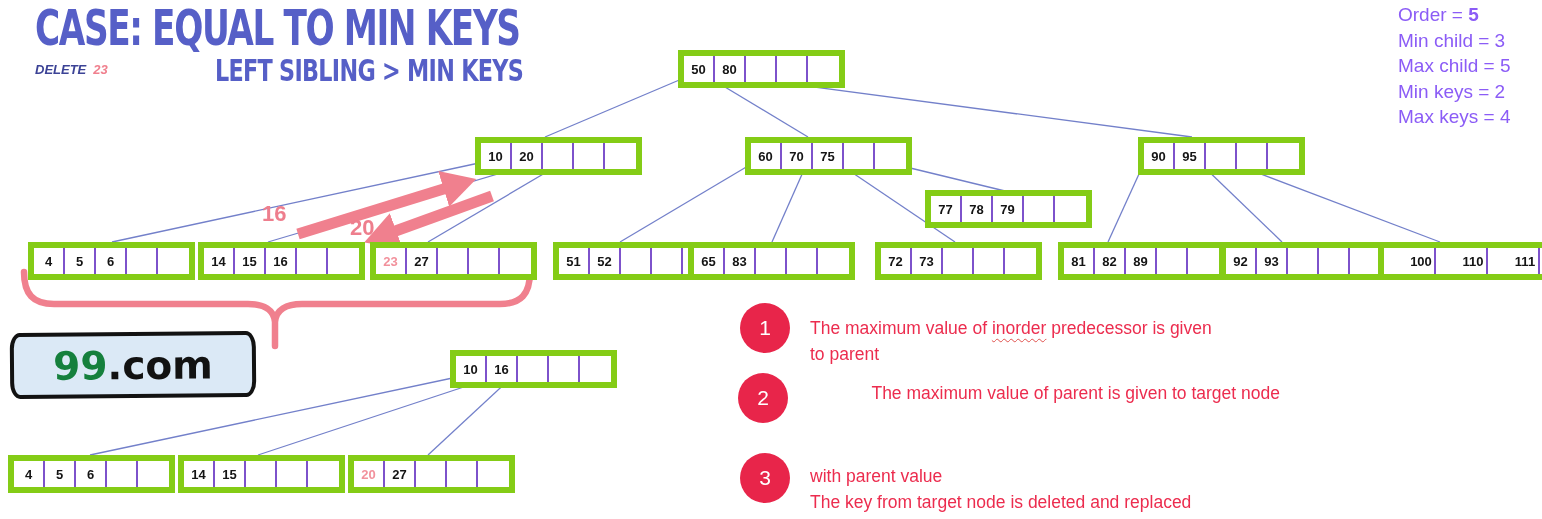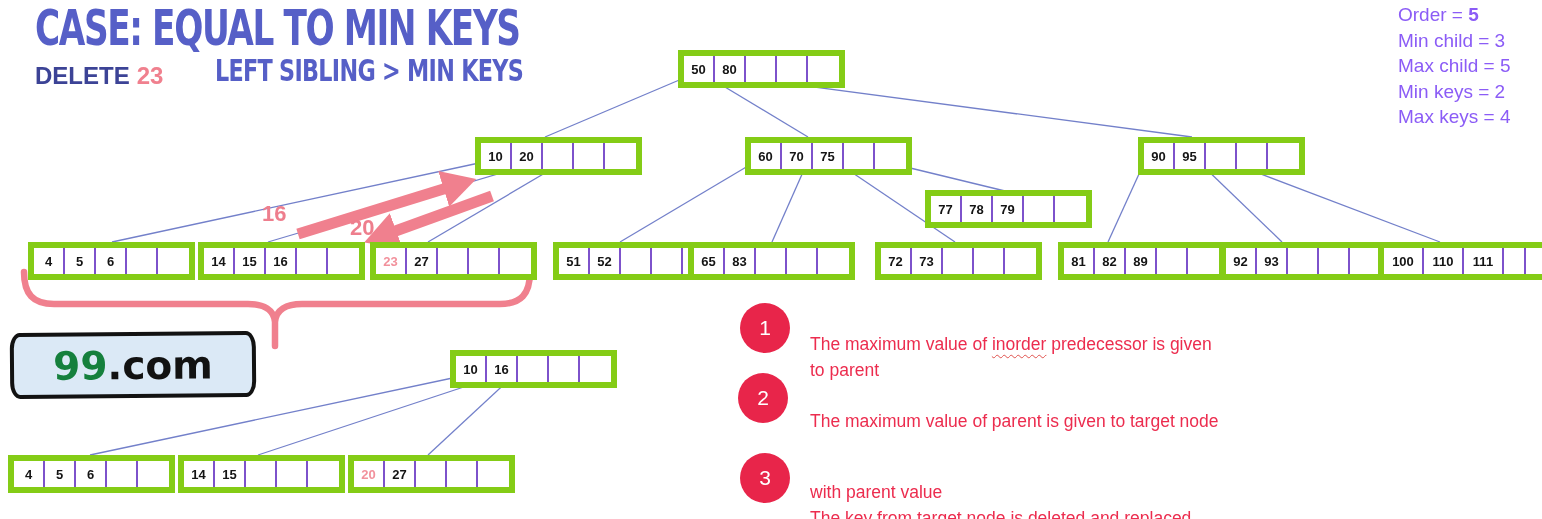--- a/index.html
+++ b/index.html
@@ -7,37 +7,37 @@
          font-family:"Liberation Sans",sans-serif;padding-left:16px;}
   svg.overlay{position:absolute;left:0;top:0;z-index:1;}
 
   
   .title{position:absolute;left:35px;top:0px;font-family:"DejaVu Sans",sans-serif;
          font-weight:700;font-size:49px;color:#565fc7;letter-spacing:-2px;
          transform:scaleX(.70);transform-origin:0 0;white-space:nowrap;z-index:3;}
   .subtitle{position:absolute;left:215px;top:52px;font-family:"DejaVu Sans",sans-serif;
          font-weight:700;font-size:31px;color:#565fc7;letter-spacing:-1px;
          transform:scaleX(.72);transform-origin:0 0;white-space:nowrap;z-index:3;}
-  .delete-line{position:absolute;left:35px;top:62px;font-weight:700;font-size:24px;
-         color:#3c4396;z-index:3;white-space:nowrap;}
+  .delete-line{position:absolute;left:35px;top:62px;font-weight:700;font-size:13px;
+         color:#3c4396;z-index:3;white-space:nowrap;font-style:italic;}
   .delete-line .pink-val{color:#f0808e;margin-left:7px;}
 
   
   .info{position:absolute;left:1398px;top:2px;font-size:19px;color:#8b5cf6;
         line-height:25.5px;z-index:3;white-space:nowrap;}
   .info b{font-weight:700;}
 
   
   .bnode{position:absolute;display:flex;height:26px;border:6px solid #84cc16;
          background:#fff;box-sizing:content-box;z-index:2;}
   .bnode .cell{width:31px;box-sizing:border-box;border-right:2px solid #7d52cb;
          display:flex;align-items:center;justify-content:center;
          font-weight:700;font-size:13px;color:#141414;}
   .bnode .cell:last-child{border-right:none;}
-  .bnode.wide .cell:nth-child(-n+3){width:40px;}
+  .bnode.wide .cell:nth-child(-n+3){width:28px;margin-left:24px;}
   .bnode.wide .cell:nth-child(n+4){width:22px;}
   .bnode .cell.pink{color:#f2919c;}
 
   
   .alabel{position:absolute;font-weight:700;font-size:22px;color:#ee7e8d;z-index:3;}
   #alabel-16{left:262px;top:201px;}
   #alabel-20{left:350px;top:215px;}
 
   
   .logo{position:absolute;left:10px;top:332px;width:238px;height:58px;background:#dbe9f6;
@@ -47,23 +47,23 @@
   .logo .green{color:#15803d;}
 
   
   .badge{position:absolute;width:50px;height:50px;border-radius:50%;background:#e8254a;
          color:#fff;display:flex;align-items:center;justify-content:center;
          font-size:21px;z-index:3;}
   #badge-1{left:740px;top:303px;}
   #badge-2{left:738px;top:373px;}
   #badge-3{left:740px;top:453px;}
   .step-text{position:absolute;left:810px;width:470px;font-size:17.5px;color:#ec2c4e;
-         line-height:26px;z-index:3;margin-top:16px;}
+         line-height:26px;z-index:3;}
   #step-text-1{top:315px;}
-  #step-text-2{top:392px;}
+  #step-text-2{top:380px;text-align:right;}
   #step-text-3{top:463px;}
   .step-text .ln{white-space:nowrap;}
   .wavy{text-decoration-line:underline;text-decoration-style:wavy;
         text-decoration-color:#e0524e;text-decoration-thickness:1px;text-underline-offset:4px;}
 </style>
 </head>
 <body>
 
 <div id="stage">
 

